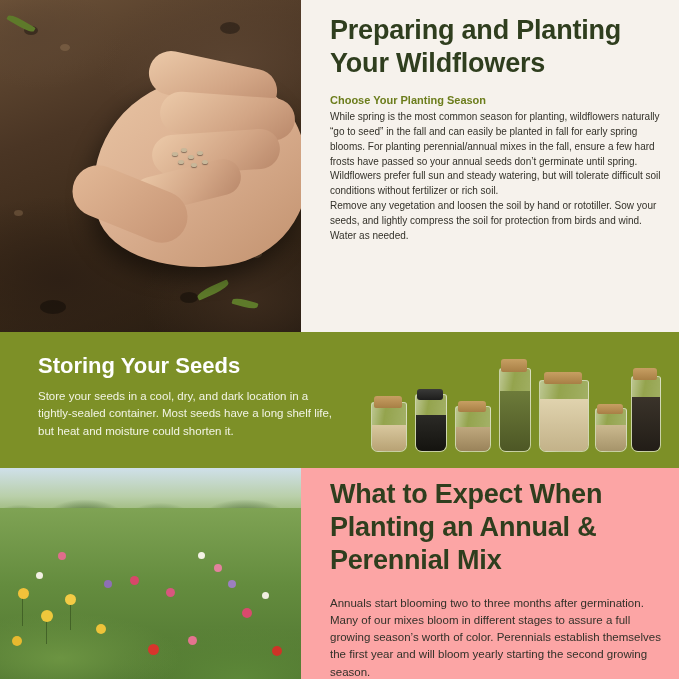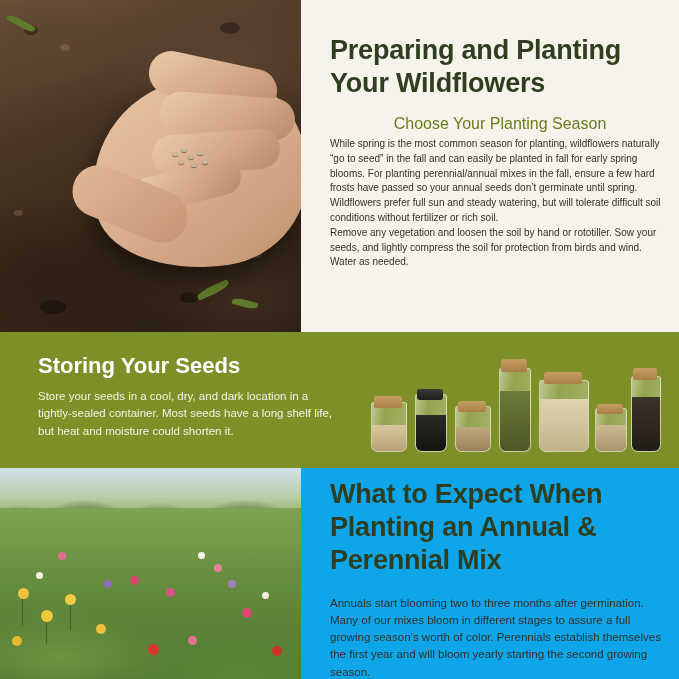--- a/index.html
+++ b/index.html
@@ -100,38 +100,36 @@
     background: #c8b89a;
     border-radius: 50%;
     box-shadow: 0 1px 1px rgba(0,0,0,0.4);
   }
 
   .sec1-text {
     position: absolute;
     left: 330px; top: 0;
     width: 340px;
     height: 332px;
-    margin-top: 20px;
   }
   h1.title {
     margin: 0;
     padding: 14px 0 0 0;
     font-size: 27px;
     line-height: 1.23;
     font-weight: bold;
     color: #2f3e1e;
     letter-spacing: -0.2px;
   }
   .sub {
     margin: 13px 0 2px 0;
-    font-size: 16px;
-    font-weight: normal;
+    font-size: 11px;
+    font-weight: bold;
     color: #6c7d1c;
     line-height: 1.35;
-    text-align: center;
   }
   .body {
     margin: 0;
     font-size: 10px;
     line-height: 1.48;
     color: #333129;
   }
 
   
   .sec2 {
@@ -186,21 +184,21 @@
     border-radius: 3px;
     background: linear-gradient(180deg, #3a3a38 0%, #1d1d1c 100%);
   }
 
   
   .sec3 {
     position: absolute;
     left: 0; top: 468px;
     width: 679px;
     height: 211px;
-    background: #0ea5e9;
+    background: #fca5a5;
   }
   .sec3-photo {
     position: absolute;
     left: 0; top: 0;
     width: 301px;
     height: 211px;
     overflow: hidden;
     background: #8fae63;
   }
   .meadow-sky {

